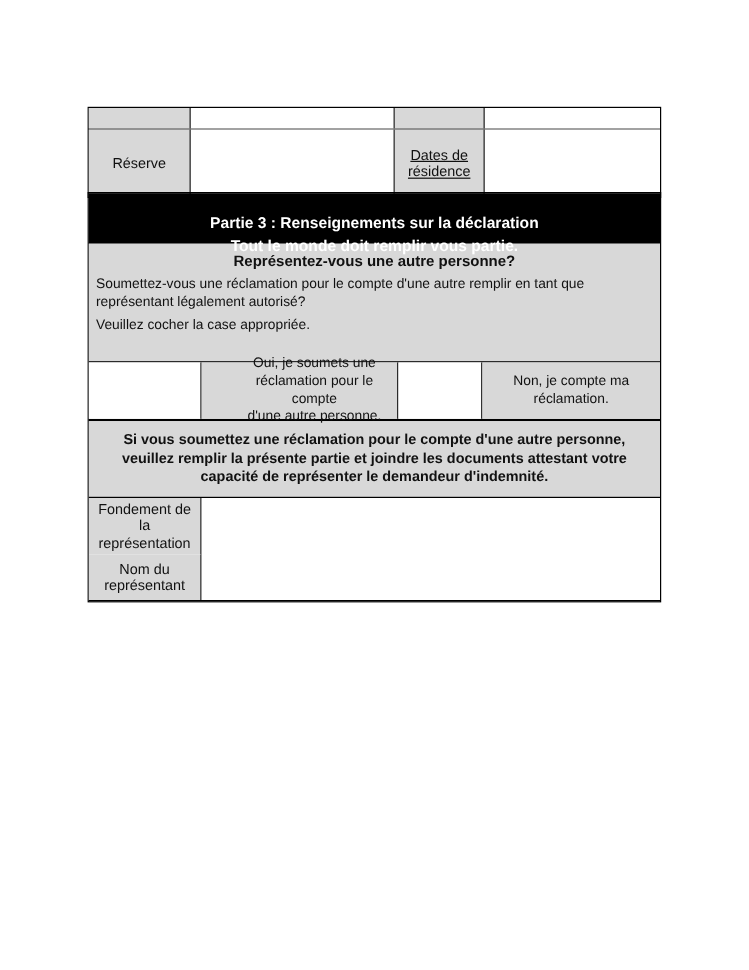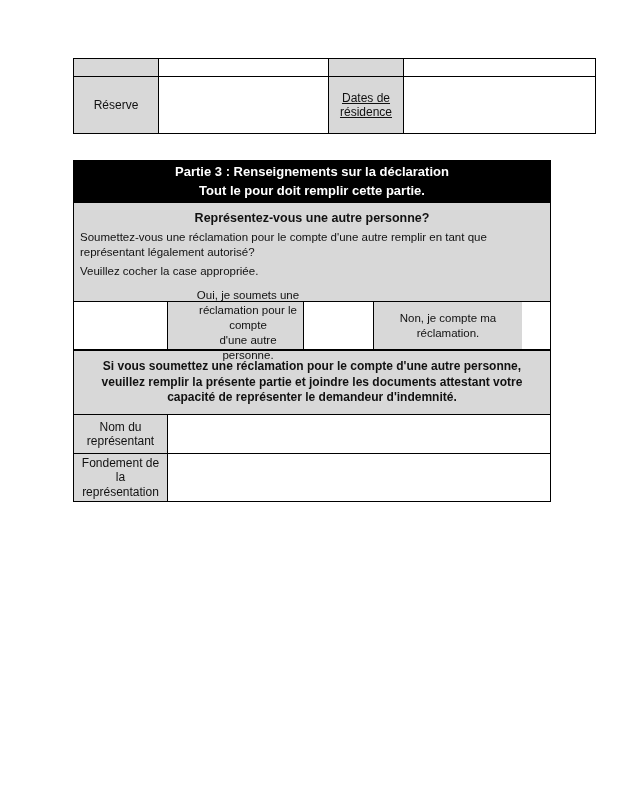--- a/index.html
+++ b/index.html
@@ -11,22 +11,22 @@
     background: #ffffff;
     font-family: "Liberation Sans", sans-serif;
     color: #111111;
     overflow: hidden;
   }
   .pre { white-space: pre-line; }
 
   
   .top-table {
     position: absolute;
-    left: 73px; top: 58px;
-    width: 523px;
+    left: 73px; top: 89px;
+    width: 478px;
     border: 1px solid #000;
   }
   .t-row { display: flex; }
   .t-row.r1 { height: 18px; border-bottom: 1px solid #000; }
   .t-row.r2 { height: 56px; }
   .cell { display: flex; align-items: center; justify-content: center; text-align: center; }
   .cell.gray { background: #d8d8d8; }
   .cell.white { background: #ffffff; }
   .brd-r { border-right: 1px solid #000; }
   .c1 { width: 85px; }
@@ -43,21 +43,21 @@
     border: 1px solid #000;
   }
   .p3-header {
     height: 42px;
     background: #000000;
     color: #ffffff;
     text-align: center;
     font-weight: bold;
     font-size: 13px;
     line-height: 1.45;
-    padding-top: 2px;
+    padding-top: 16px;
     border-bottom: 1px solid #000;
   }
   .p3-intro {
     height: 99px;
     background: #d8d8d8;
     padding: 8px 6px 0 6px;
     border-bottom: 1px solid #000;
   }
   .intro-title {
     text-align: center;
@@ -74,21 +74,21 @@
     line-height: 1.3;
     margin-top: 4px;
   }
   .choice-row {
     display: flex;
     height: 49px;
     border-bottom: 2px solid #000;
   }
   .choice-row .cell { font-size: 11.5px; line-height: 1.3; }
   .cc1 { width: 94px; }
-  .cc2 { width: 136px; padding-left: 25px; }
+  .cc2 { width: 164px; padding-left: 25px; }
   .cc3 { width: 70px; }
   .cc4 { width: 148px; }
   .note-row {
     height: 64px;
     background: #d8d8d8;
     border-bottom: 1px solid #000;
     font-weight: bold;
     font-size: 12px;
     line-height: 1.3;
     text-align: center;
@@ -125,21 +125,21 @@
       <div class="cell gray brd-r c3 lbl pre">Dates de
 résidence</div>
       <div class="cell white c4"></div>
     </div>
   </div>
 
   <div class="p3-table">
 
     <div class="p3-header">
       <div>Partie 3 : Renseignements sur la déclaration</div>
-      <div>Tout le pour doit remplir cette partie.</div>
+      <div>Tout le monde doit remplir vous partie.</div>
     </div>
 
     <div class="p3-intro">
       <div class="intro-title">Représentez-vous une autre personne?</div>
       <div class="intro-question pre">Soumettez-vous une réclamation pour le compte d'une autre remplir en tant que
 représentant légalement autorisé?</div>
       <div class="intro-instruction">Veuillez cocher la case appropriée.</div>
     </div>
 
     <div class="choice-row">
@@ -149,28 +149,28 @@
 d'une autre personne.</div>
       <div class="cell white brd-r cc3"></div>
       <div class="cell gray cc4 pre">Non, je compte ma
 réclamation.</div>
     </div>
 
     <div class="note-row pre">Si vous soumettez une réclamation pour le compte d'une autre personne,
 veuillez remplir la présente partie et joindre les documents attestant votre
 capacité de représenter le demandeur d'indemnité.</div>
 
-    <div class="field-row f1">
-      <div class="field-label pre">Nom du
-représentant</div>
-      <div class="field-value"></div>
-    </div>
-
     <div class="field-row f2">
       <div class="field-label pre">Fondement de
 la
 représentation</div>
+      <div class="field-value"></div>
+    </div>
+
+    <div class="field-row f1">
+      <div class="field-label pre">Nom du
+représentant</div>
       <div class="field-value"></div>
     </div>
 
   </div>
 
 </div>
 
 </body></html>

